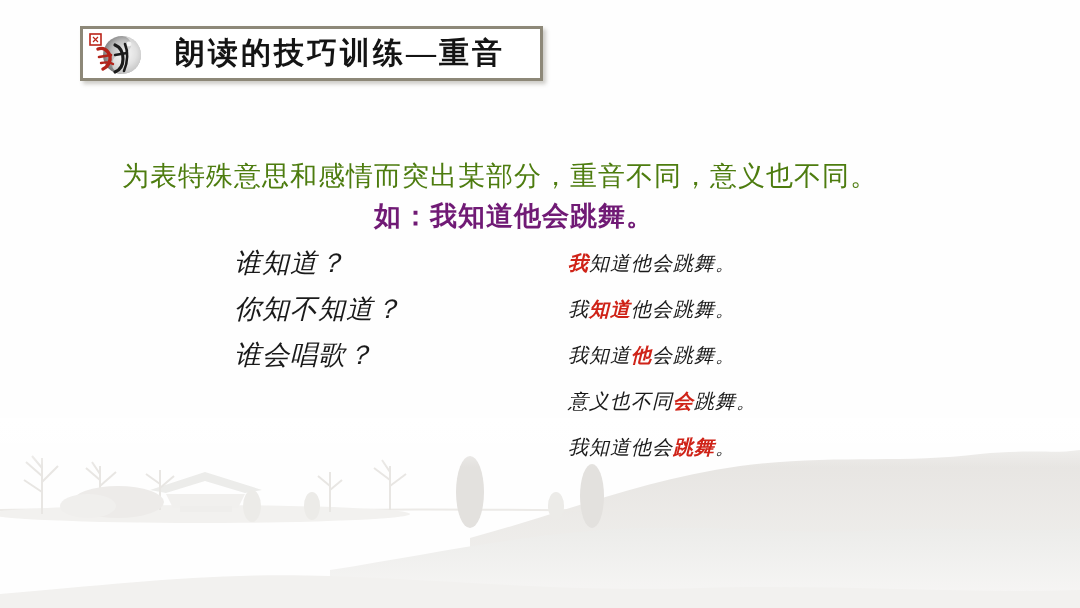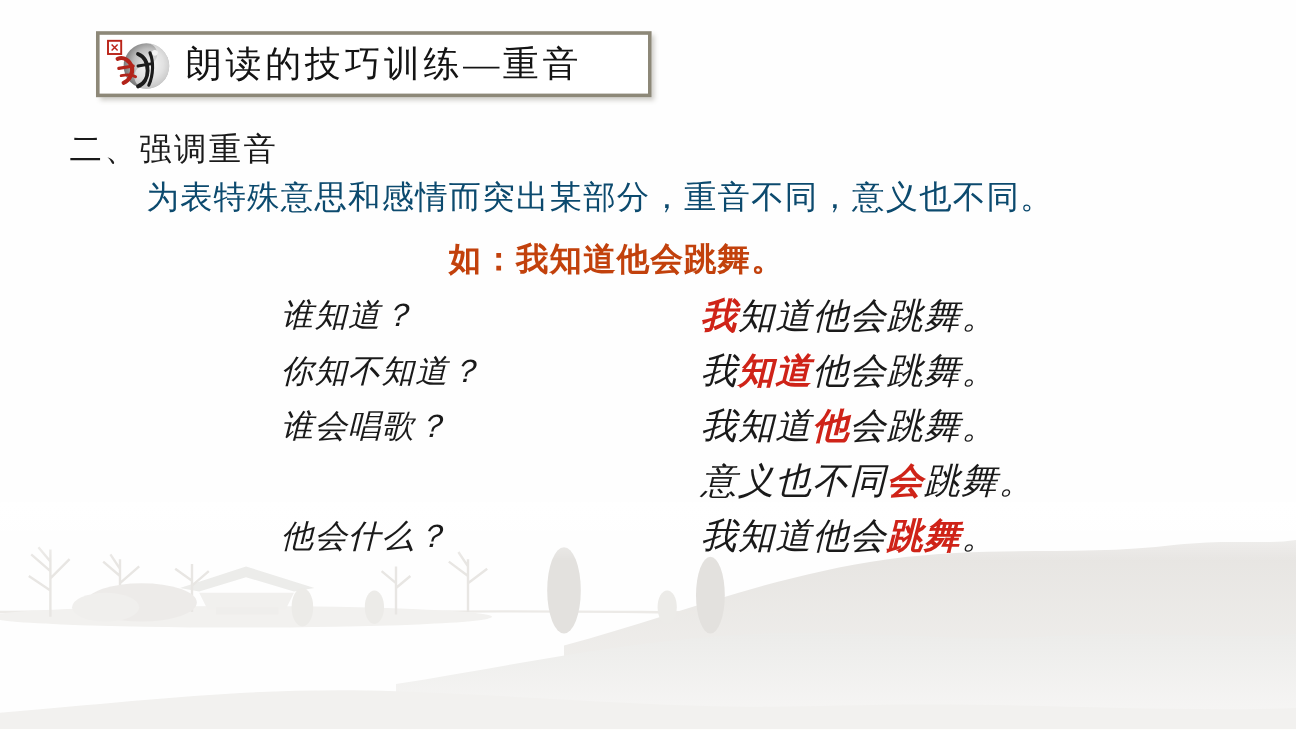--- a/index.html
+++ b/index.html
@@ -49,56 +49,56 @@
     position: relative;
     width: 62px;
     height: 49px;
     flex: 0 0 auto;
     margin-left: 2px;
   }
   .title-logo svg { display: block; width: 62px; height: 49px; }
   .title-text {
     font-family: "Liberation Serif", "DejaVu Serif", serif;
     font-size: 30px;
-    font-weight: 400;
+    font-weight: 700;
     letter-spacing: 3px;
     color: #141414;
-    margin-left: 8px;
+    margin-left: 28px;
     white-space: nowrap;
   }
 
   
   .content { position: absolute; inset: 0; z-index: 2; }
 
   .section-heading {
     position: absolute;
     left: 58px;
     top: 106px;
     font-size: 27px;
     letter-spacing: 2px;
     color: #1a1a1a;
     white-space: nowrap;
   }
   .lead-line {
     position: absolute;
     left: 122px;
-    top: 146px;
-    font-size: 27px;
-    letter-spacing: 1px;
-    color: #0c4a6e;
+    top: 158px;
+    font-size: 27px;
+    letter-spacing: 1px;
+    color: #4d7c0f;
     white-space: nowrap;
   }
   .example-line {
     position: absolute;
     left: 374px;
     top: 198px;
     font-size: 27px;
     font-weight: 700;
     letter-spacing: 1px;
-    color: #c2410c;
+    color: #701a75;
     white-space: nowrap;
   }
 
   
   .rows { position: absolute; left: 0; top: 240px; width: 1080px; }
   .row {
     position: relative;
     height: 46px;
     display: flex;
     align-items: center;
@@ -107,22 +107,22 @@
   .row-question {
     position: absolute;
     left: 234px;
     font-size: 27px;
     letter-spacing: 1px;
     color: #1a1a1a;
     white-space: nowrap;
   }
   .row-answer {
     position: absolute;
-    left: 584px;
-    font-size: 30px;
+    left: 568px;
+    font-size: 20px;
     letter-spacing: 1px;
     color: #1a1a1a;
     white-space: nowrap;
   }
   .stress {
     color: #cf2318;
     font-weight: 700;
   }
 </style>
 </head>
@@ -214,21 +214,20 @@
           <path d="M30,26 L42,24" stroke-width="2.4"></path>
           <path d="M40,15 C43,22 43,33 39,42" stroke-width="2.6"></path>
         </g>
       </svg>
     </div>
     <div class="title-text">朗读的技巧训练—重音</div>
   </div>
 
   <div class="content">
 
-    <div class="section-heading">二、强调重音</div>
 
     <div class="lead-line">为表特殊意思和感情而突出某部分，重音不同，意义也不同。</div>
 
     <div class="example-line">如：我知道他会跳舞。</div>
 
     <div class="rows">
 
       <div class="row">
         <span class="row-question">谁知道？</span>
         <span class="row-answer"><span class="stress">我</span><span>知道他会跳舞。</span></span>
@@ -242,19 +241,18 @@
       <div class="row">
         <span class="row-question">谁会唱歌？</span>
         <span class="row-answer"><span>我知道</span><span class="stress">他</span><span>会跳舞。</span></span>
       </div>
 
       <div class="row">
         <span class="row-answer"><span>意义也不同</span><span class="stress">会</span><span>跳舞。</span></span>
       </div>
 
       <div class="row">
-        <span class="row-question">他会什么？</span>
         <span class="row-answer"><span>我知道他会</span><span class="stress">跳舞</span><span>。</span></span>
       </div>
 
     </div>
   </div>
 </div>
 
 </body></html>

